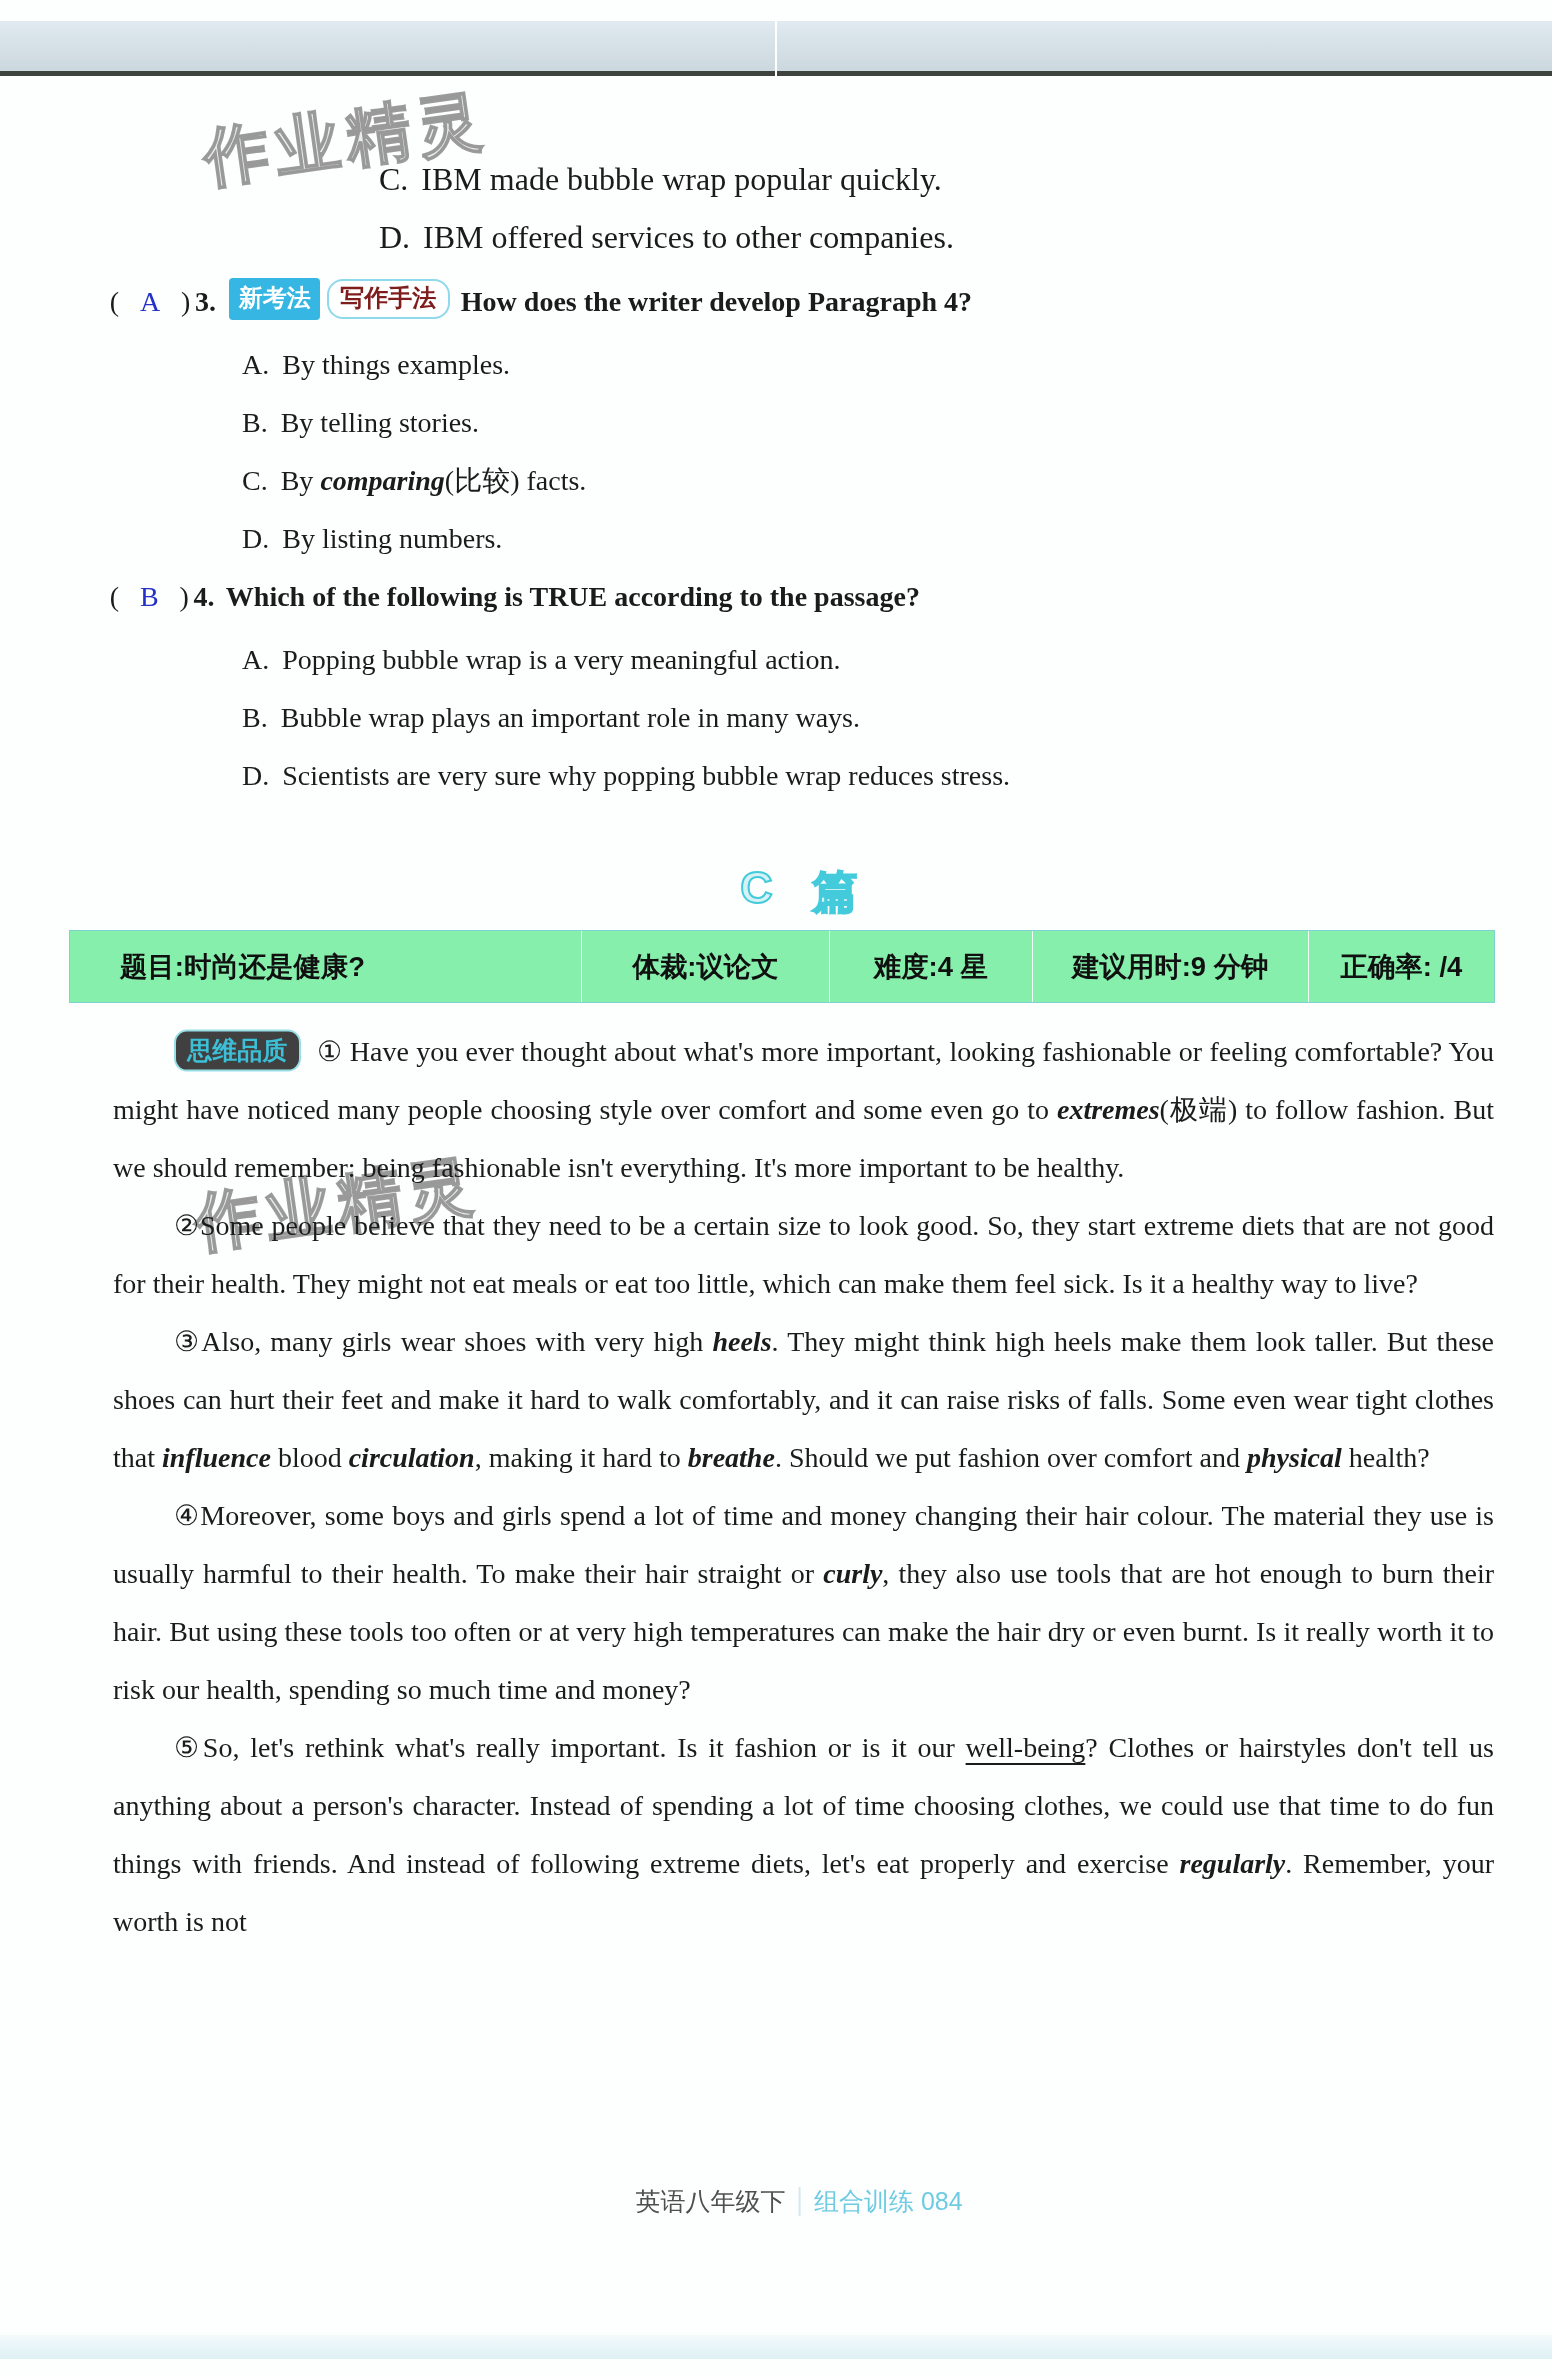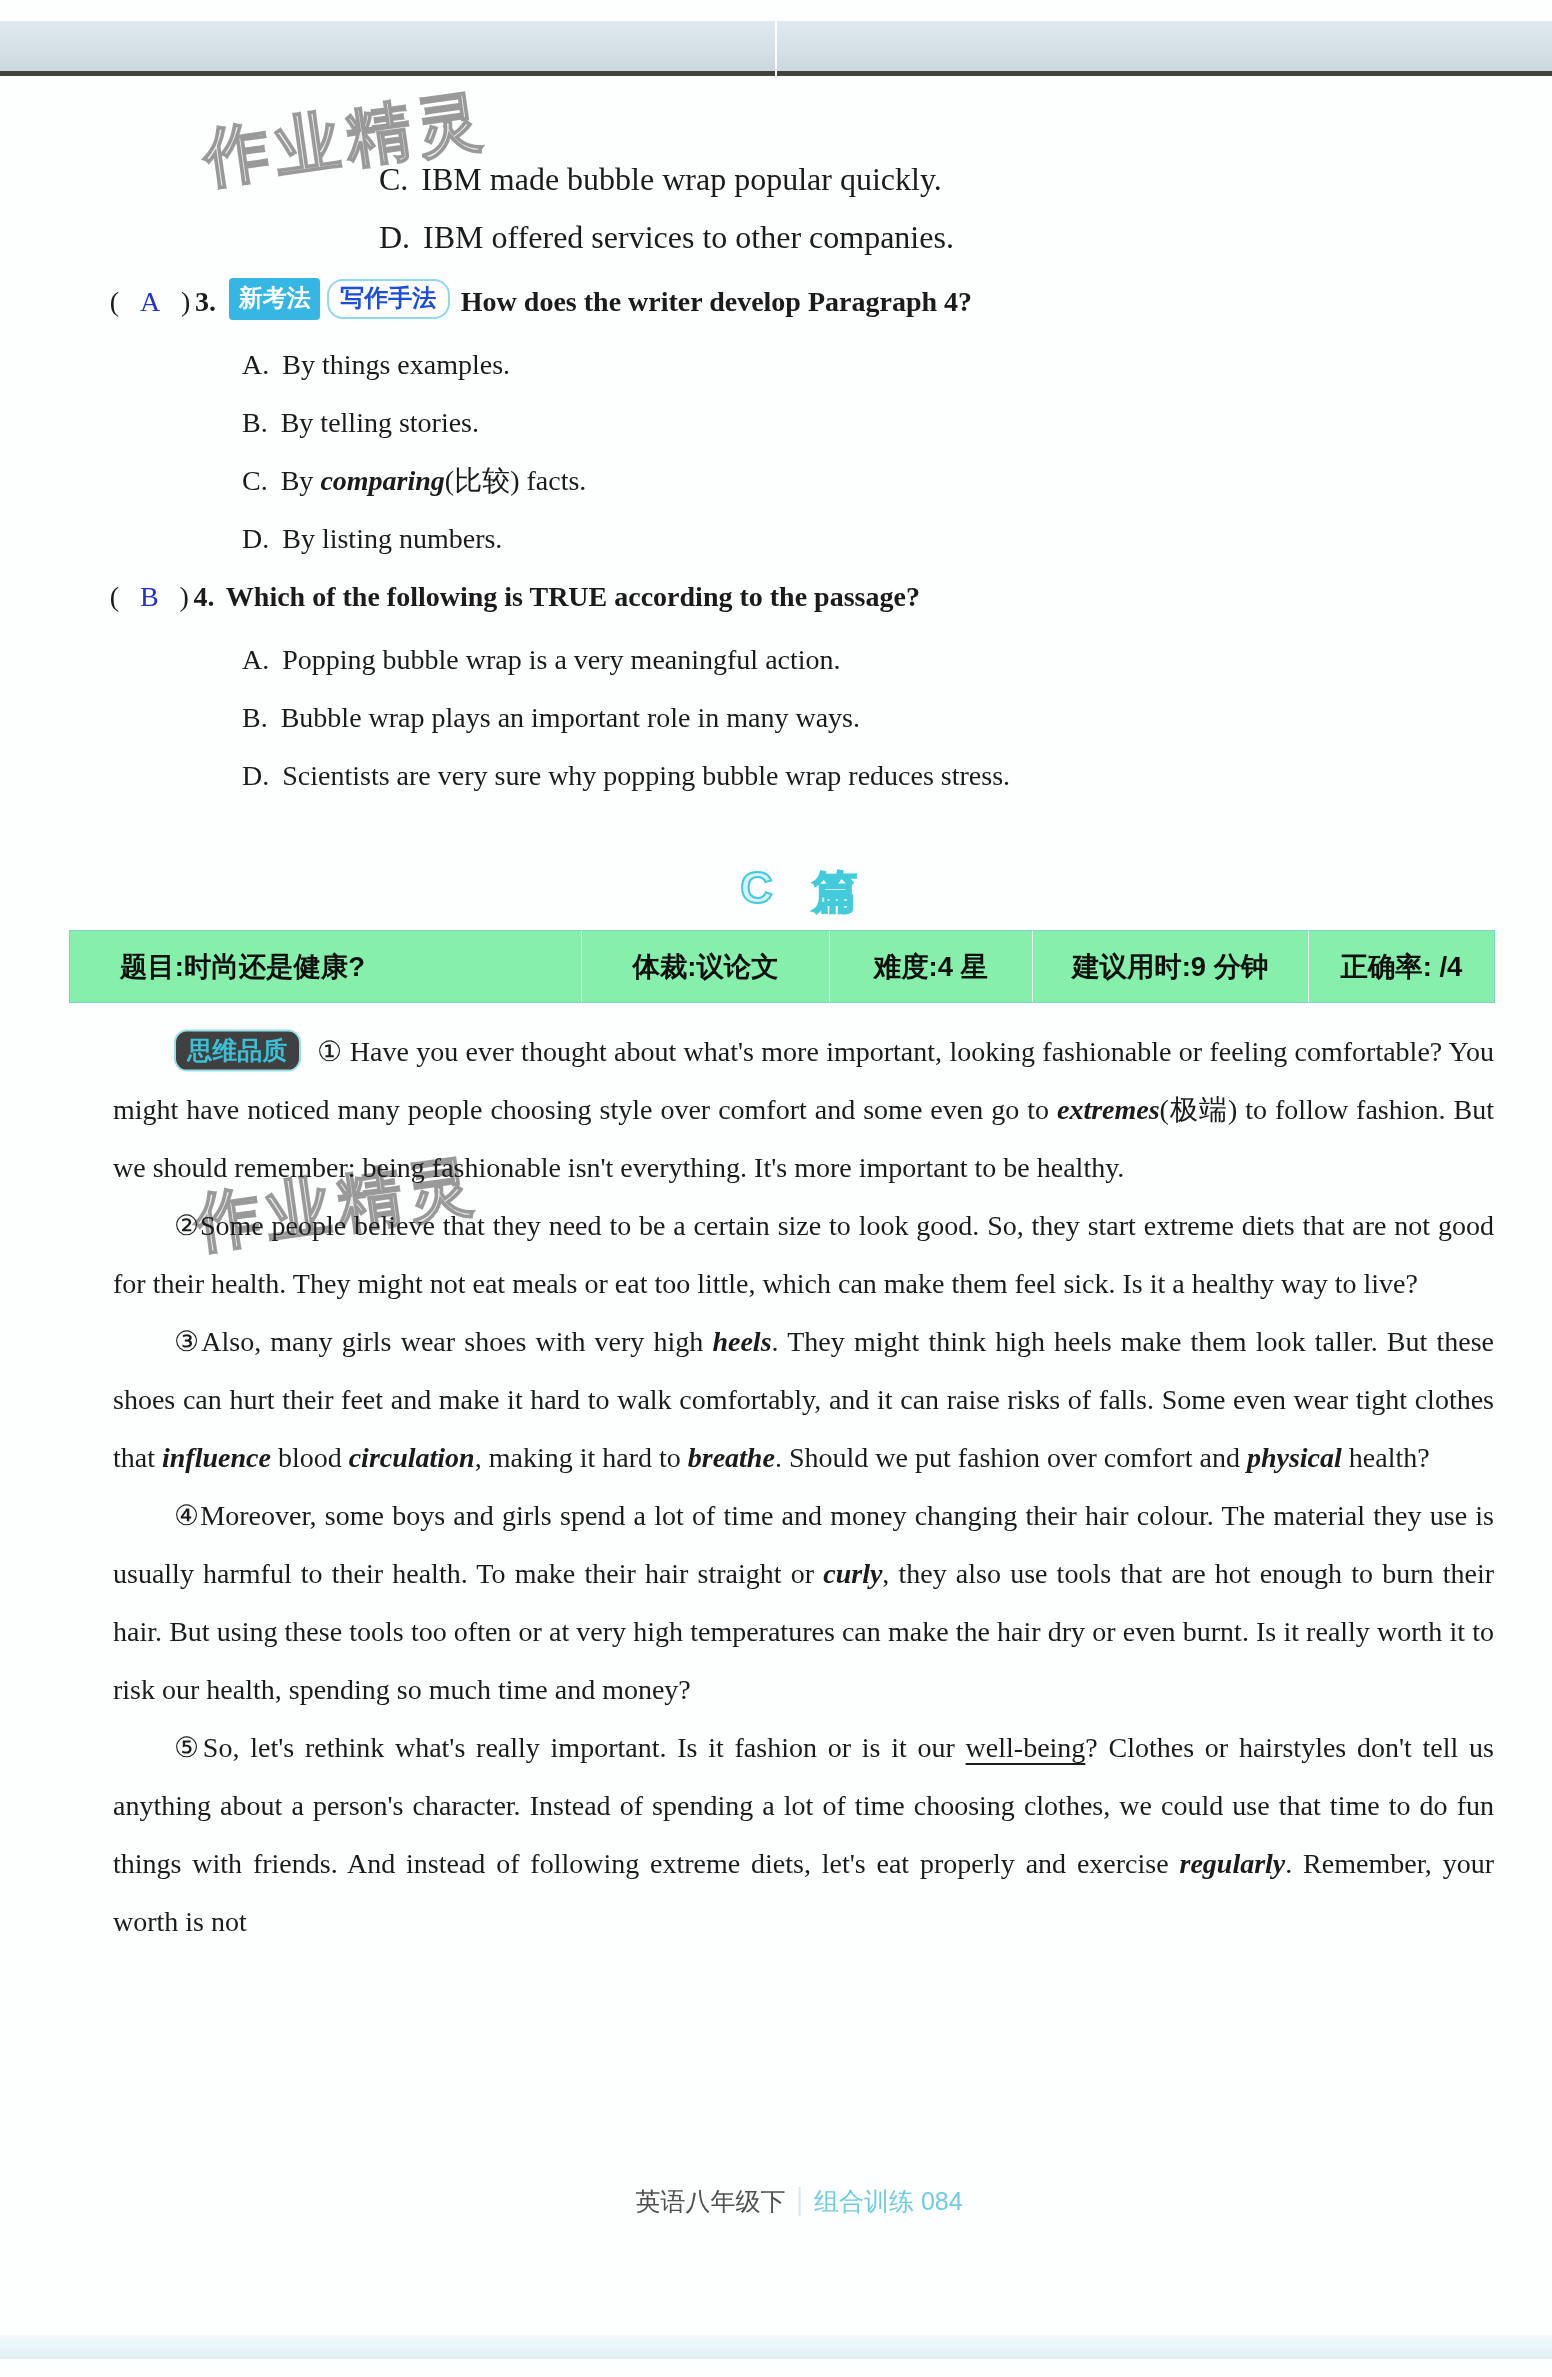--- a/index.html
+++ b/index.html
@@ -26,21 +26,21 @@
   
   .questions{position:absolute;top:273px;left:105px;width:1388px;font-size:28px;line-height:58px;}
   .q-line{margin-bottom:4.8px;white-space:nowrap;}
   .q-paren{padding:0 4.8px;}
   .q-ans{color:#2431c8;padding:0 16px;}
   .q-num{font-weight:700;}
   .q-stem{font-weight:700;margin-left:11.3px;}
   .tag-solid{display:inline-block;background:#36b6e3;color:#fff;
              font:700 24px "Liberation Sans","DejaVu Sans",sans-serif;
              padding:4px 9.7px 5.6px;border-radius:4px;margin-left:13px;vertical-align:4.8px;}
-  .tag-outline{display:inline-block;background:#fff;color:#1d4ed8;
+  .tag-outline{display:inline-block;background:#fff;color:#7f1d1d;
              font:700 24px "Liberation Sans","DejaVu Sans",sans-serif;
              border:2.4px solid #8ed9ec;border-radius:16px;
              padding:1.6px 11.3px 3.2px;margin-left:6.5px;vertical-align:4.8px;}
   .opt-row{margin-left:137px;}
   .opt-label{margin-right:13px;}
 
   
   .section-marker{position:absolute;top:862px;left:0;right:0;display:flex;justify-content:center;
                   gap:40px;font:700 45px "Liberation Sans","DejaVu Sans",sans-serif;
                   color:rgba(80,200,220,0.22);-webkit-text-stroke:2px #43cbdb;

